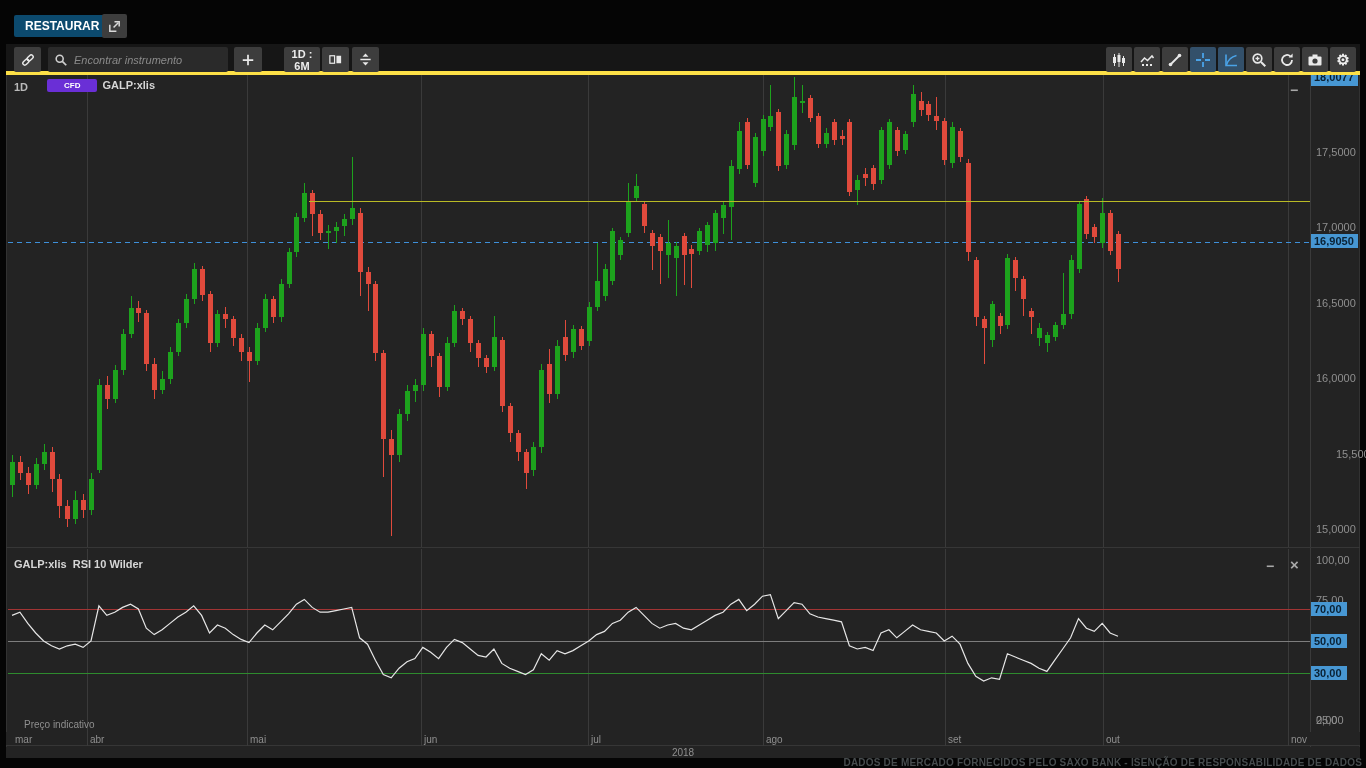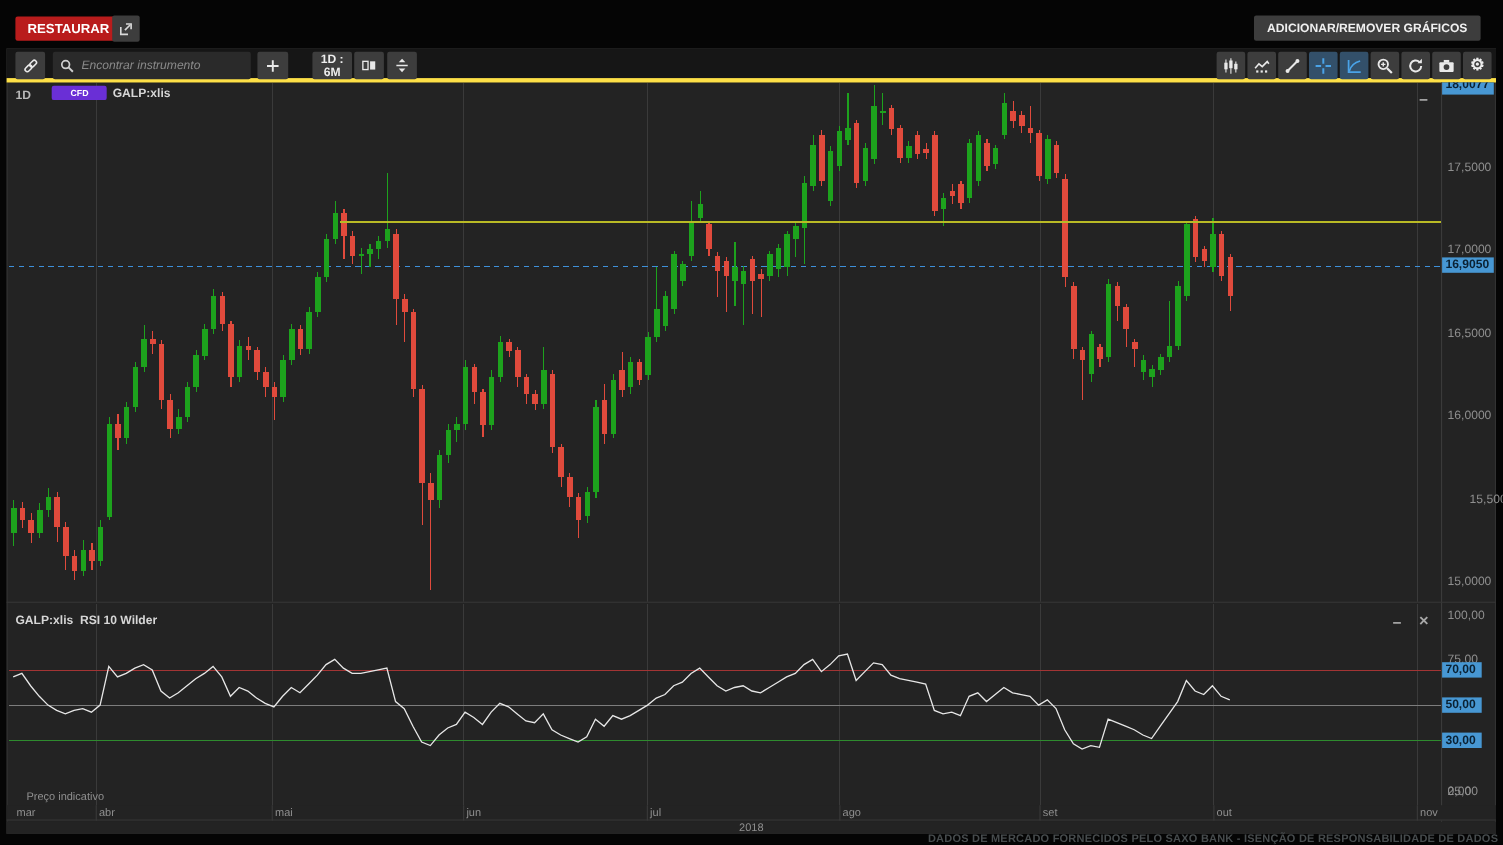--- a/index.html
+++ b/index.html
@@ -2,21 +2,21 @@
 <html><head>
 <meta charset="utf-8">
 <style>
   * { margin:0; padding:0; box-sizing:border-box; }
   html,body { width:1366px; height:768px; background:#000; overflow:hidden;
     font-family:"Liberation Sans", sans-serif; }
   .app { position:relative; width:1366px; height:768px; background:#050505; }
 
   
   .btn-blue { position:absolute; left:14px; top:15px; height:22px; padding:0 11px;
-    background:#b91c1c; color:#fff; font-size:12px; font-weight:bold; border:none;
+    background:#0c4a6e; color:#fff; font-size:12px; font-weight:bold; border:none;
     border-radius:2px; line-height:22px; cursor:pointer; }
   .btn-ext { position:absolute; left:102px; top:14px; width:25px; height:24px;
     background:#3d3d3d; border:none; border-radius:2px; cursor:pointer; }
   .btn-addremove { position:absolute; right:20px; top:14px; height:23px; padding:0 12px;
     background:#3d3d3d; color:#f0f0f0; font-size:11px; font-weight:bold; border:none;
     border-radius:2px; cursor:pointer; }
 
   
   .window { position:absolute; left:6px; top:44px; width:1354px; height:714px;
     background:#232323; border:1px solid #323232; }
@@ -76,21 +76,20 @@
   <button class="btn-blue">RESTAURAR</button>
   <button class="btn-ext">
     <span>
       <svg class="icon" width="15" height="15" viewBox="0 0 16 16" style="margin:auto">
         <path d="M3 6v7h7" fill="none" stroke="#d9d9d9" stroke-width="1.6"></path>
         <path d="M7 9l5-5" fill="none" stroke="#d9d9d9" stroke-width="1.6"></path>
         <path d="M8 3h5v5" fill="none" stroke="#d9d9d9" stroke-width="1.6"></path>
       </svg>
     </span>
   </button>
-  <button class="btn-addremove">ADICIONAR/REMOVER GRÁFICOS</button>
 
   <div class="window"></div>
 
   <div class="toolbar">
     <button class="tbtn" style="left:8px; width:27px;">
       <span>
         <svg class="icon" width="16" height="16" viewBox="0 0 16 16">
           <g transform="rotate(-45 8 8)" fill="none" stroke="#e9e9e9" stroke-width="1.4">
             <rect x="1.5" y="6" width="7" height="4" rx="2"></rect>
             <rect x="7.5" y="6" width="7" height="4" rx="2"></rect>

